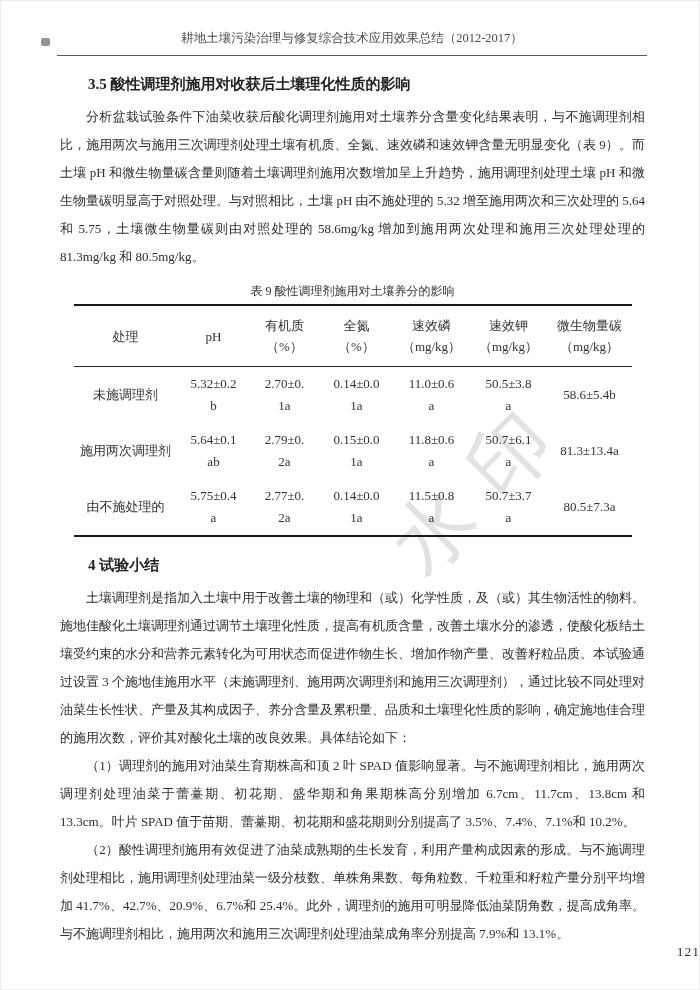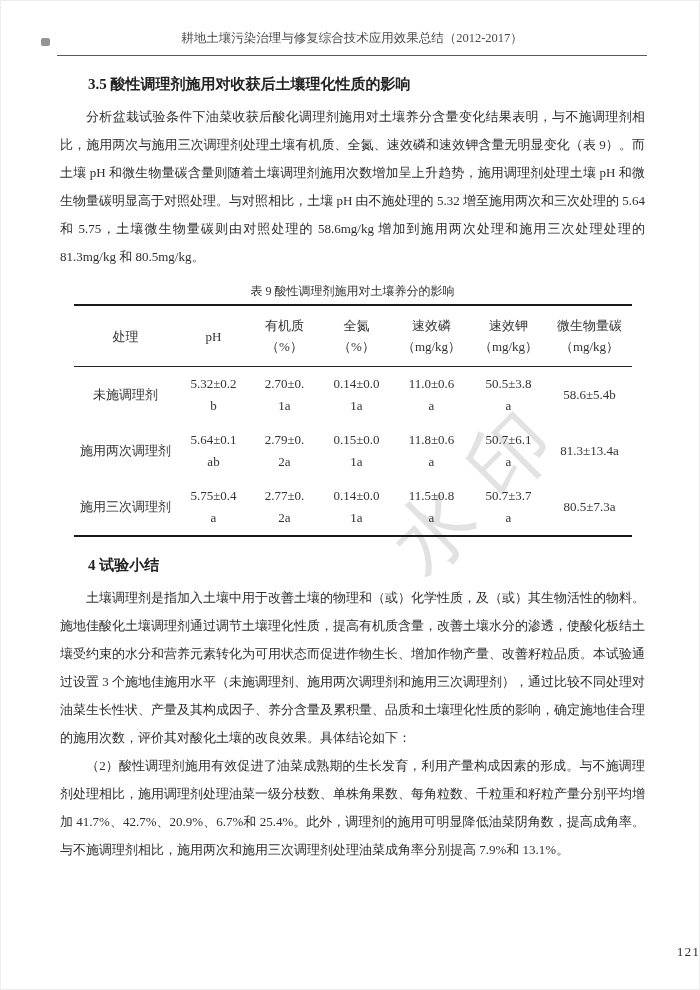--- a/index.html
+++ b/index.html
@@ -140,21 +140,21 @@
         <td>
             <span class="ln">50.7±6.1</span>
             <span class="ln">a</span>
           </td>
         <td>
             <span class="ln">81.3±13.4a</span>
           </td>
       </tr>
       <tr>
         <td>
-            <span class="ln">施用三次调理剂</span>
+            <span class="ln">由不施处理的</span>
           </td>
         <td>
             <span class="ln">5.75±0.4</span>
             <span class="ln">a</span>
           </td>
         <td>
             <span class="ln">2.77±0.</span>
             <span class="ln">2a</span>
           </td>
         <td>
@@ -172,19 +172,20 @@
         <td>
             <span class="ln">80.5±7.3a</span>
           </td>
       </tr>
     </tbody>
   </table>
 
   <div class="section4">
     <div class="sec-heading">4 试验小结</div>
     <p class="body">土壤调理剂是指加入土壤中用于改善土壤的物理和（或）化学性质，及（或）其生物活性的物料。施地佳酸化土壤调理剂通过调节土壤理化性质，提高有机质含量，改善土壤水分的渗透，使酸化板结土壤受约束的水分和营养元素转化为可用状态而促进作物生长、增加作物产量、改善籽粒品质。本试验通过设置 3 个施地佳施用水平（未施调理剂、施用两次调理剂和施用三次调理剂），通过比较不同处理对油菜生长性状、产量及其构成因子、养分含量及累积量、品质和土壤理化性质的影响，确定施地佳合理的施用次数，评价其对酸化土壤的改良效果。具体结论如下：</p>
+    <p class="body">（1）调理剂的施用对油菜生育期株高和顶 2 叶 SPAD 值影响显著。与不施调理剂相比，施用两次调理剂处理油菜于蕾薹期、初花期、盛华期和角果期株高分别增加 6.7cm、11.7cm、13.8cm 和 13.3cm。叶片 SPAD 值于苗期、蕾薹期、初花期和盛花期则分别提高了 3.5%、7.4%、7.1%和 10.2%。</p>
     <p class="body">（2）酸性调理剂施用有效促进了油菜成熟期的生长发育，利用产量构成因素的形成。与不施调理剂处理相比，施用调理剂处理油菜一级分枝数、单株角果数、每角粒数、千粒重和籽粒产量分别平均增加 41.7%、42.7%、20.9%、6.7%和 25.4%。此外，调理剂的施用可明显降低油菜阴角数，提高成角率。与不施调理剂相比，施用两次和施用三次调理剂处理油菜成角率分别提高 7.9%和 13.1%。</p>
 
   </div>
 
 </div>
 
 <div class="pageno">121</div>
 
 </body></html>

